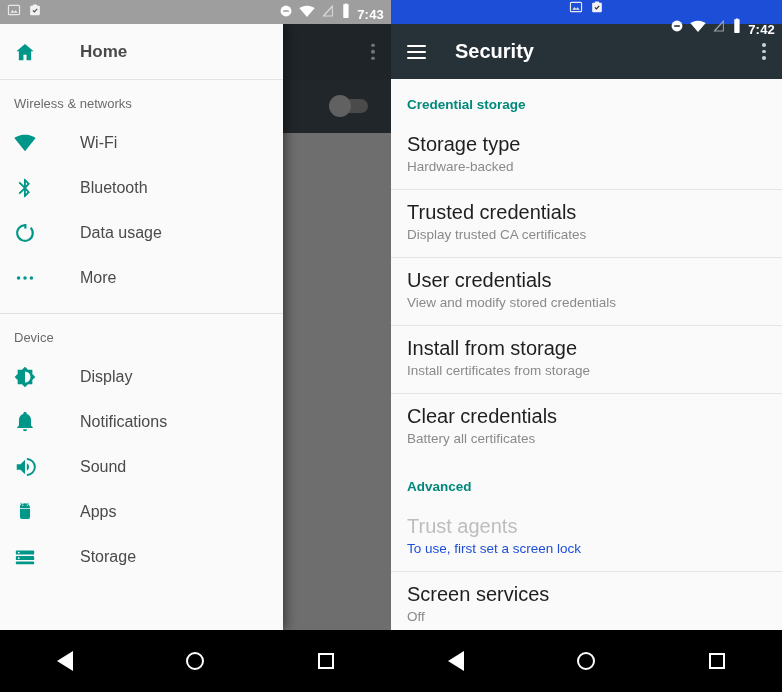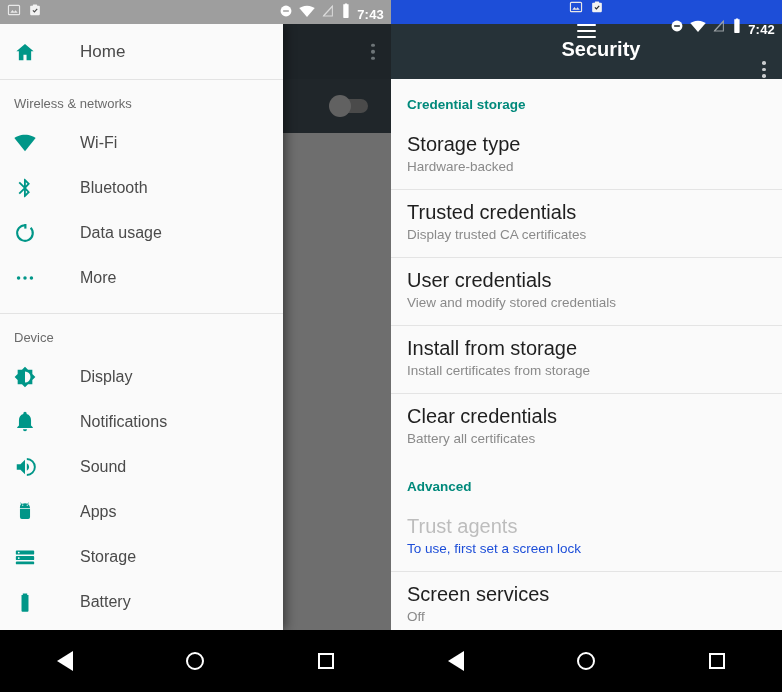--- a/index.html
+++ b/index.html
@@ -63,34 +63,33 @@
     position: absolute; top: 24px; left: 0; bottom: 62px; width: 283px;
     background: #fafafa; z-index: 20;
     box-shadow: 3px 0 10px rgba(0,0,0,0.45);
     overflow: hidden;
   }
   .drawer-header {
     height: 56px; display: flex; align-items: center;
     border-bottom: 1px solid #e3e3e3; padding: 0 0 0 14px;
   }
   .drawer-header .ic { width: 38px; display: flex; justify-content: flex-start; }
-  .drawer-header .lbl { font-size: 17px; color: #4a4a4a; margin-left: 28px; }
+  .drawer-header .lbl { font-size: 17px; color: #4a4a4a; margin-left: 28px; font-weight: bold; }
 
   .drw-group { font-size: 13px; color: #6b6b6b; padding: 16px 0 9px 14px; }
   .drw-item { height: 45px; display: flex; align-items: center; padding-left: 14px; }
   .drw-item .ic { width: 38px; display: flex; align-items: center; justify-content: flex-start; }
   .drw-item .lbl { font-size: 16px; color: #4a4a4a; margin-left: 28px; }
   .drw-divider { height: 1px; background: #e3e3e3; margin-top: 13px; }
 
   
   .appbar {
     position: absolute; top: 24px; left: 0; right: 0; height: 55px;
     background: #263238; display: flex; align-items: center; padding: 0 16px;
     z-index: 20;
-    flex-direction: column;
   }
   .appbar .title { color: #fff; font-size: 20px; font-weight: bold; margin-left: 29px; }
   .appbar .kebab { margin-left: auto; }
   .content {
     position: absolute; top: 79px; left: 0; right: 0; bottom: 62px;
     background: #fafafa; overflow: hidden;
   }
   .section-hdr { color: #00897b; font-size: 13.5px; font-weight: bold; padding: 18px 16px 10px 16px; }
   .pref { padding: 12px 16px 13px 16px; }
   .pref .t { font-size: 20px; color: #1f1f1f; line-height: 21px; }
@@ -239,28 +238,20 @@
               <rect fill="#009688" x="2" y="5" width="20" height="4.4" rx="1"></rect>
               <rect fill="#009688" x="2" y="11" width="20" height="4.4" rx="1"></rect>
               <rect fill="#009688" x="2" y="17" width="20" height="3" rx="1"></rect>
               <circle fill="#fafafa" cx="5.2" cy="7.2" r="1"></circle>
               <circle fill="#fafafa" cx="5.2" cy="13.2" r="1"></circle>
             </svg>
         </span>
         <span class="lbl">Storage</span>
       </div>
 
-      <div class="drw-item">
-        <span class="ic">
-          <svg width="22" height="22" viewBox="0 0 24 24">
-              <path fill="#009688" d="M9.6 2.8h4.8v1.6h1.4v17.2a1 1 0 0 1-1 1H9.2a1 1 0 0 1-1-1V4.4h1.4z"></path>
-            </svg>
-        </span>
-        <span class="lbl">Battery</span>
-      </div>
     </div>
 
     <div class="statusbar dim">
       <span class="sb-left">
         <span class="sb-ico">
           <svg width="14" height="14" viewBox="0 0 24 24">
               <rect x="2.5" y="4" width="19" height="16" rx="1.6" fill="none" stroke="#e8e8e8" stroke-width="2"></rect>
               <path fill="#e8e8e8" d="M5.6 16.6 9.4 12l2.7 3.3 2.5-3 3.8 4.3z"></path>
             </svg>
         </span>

